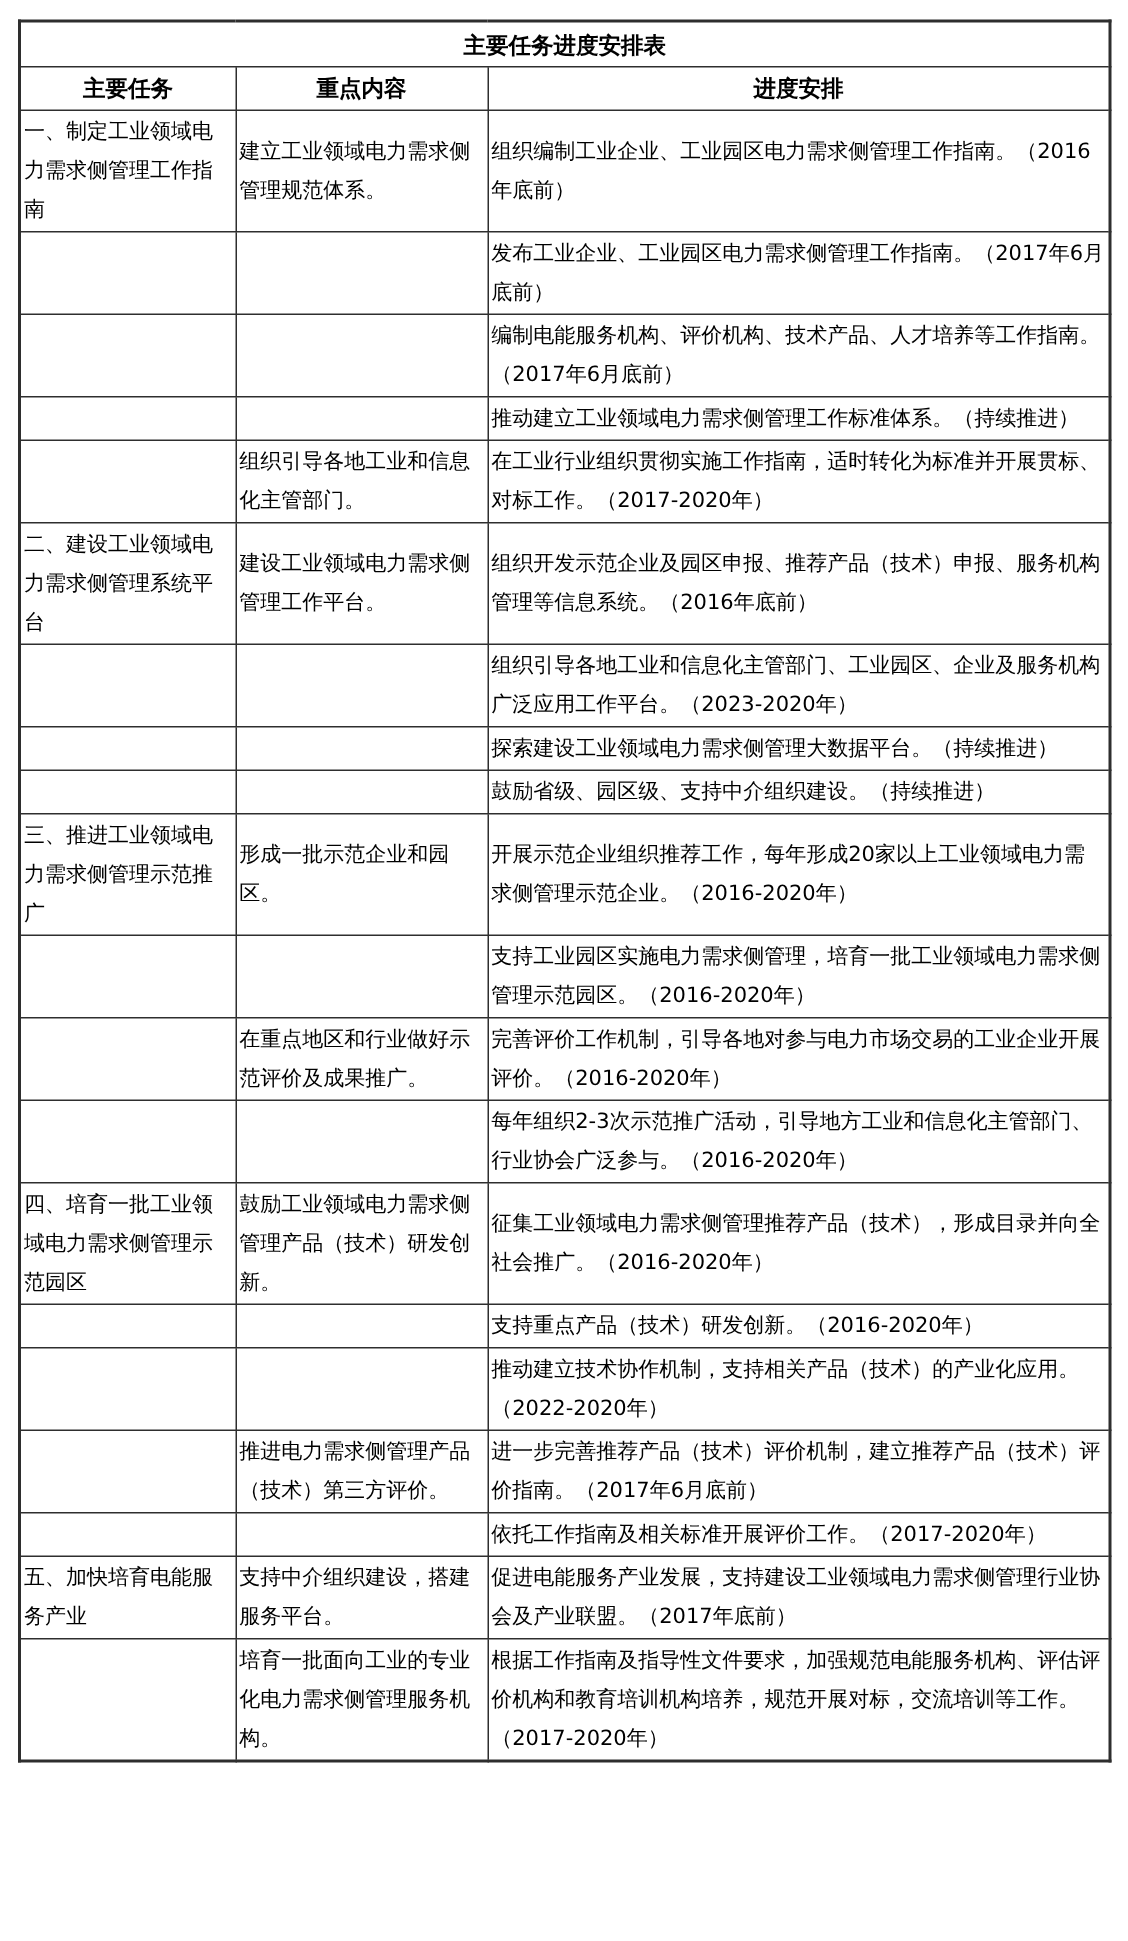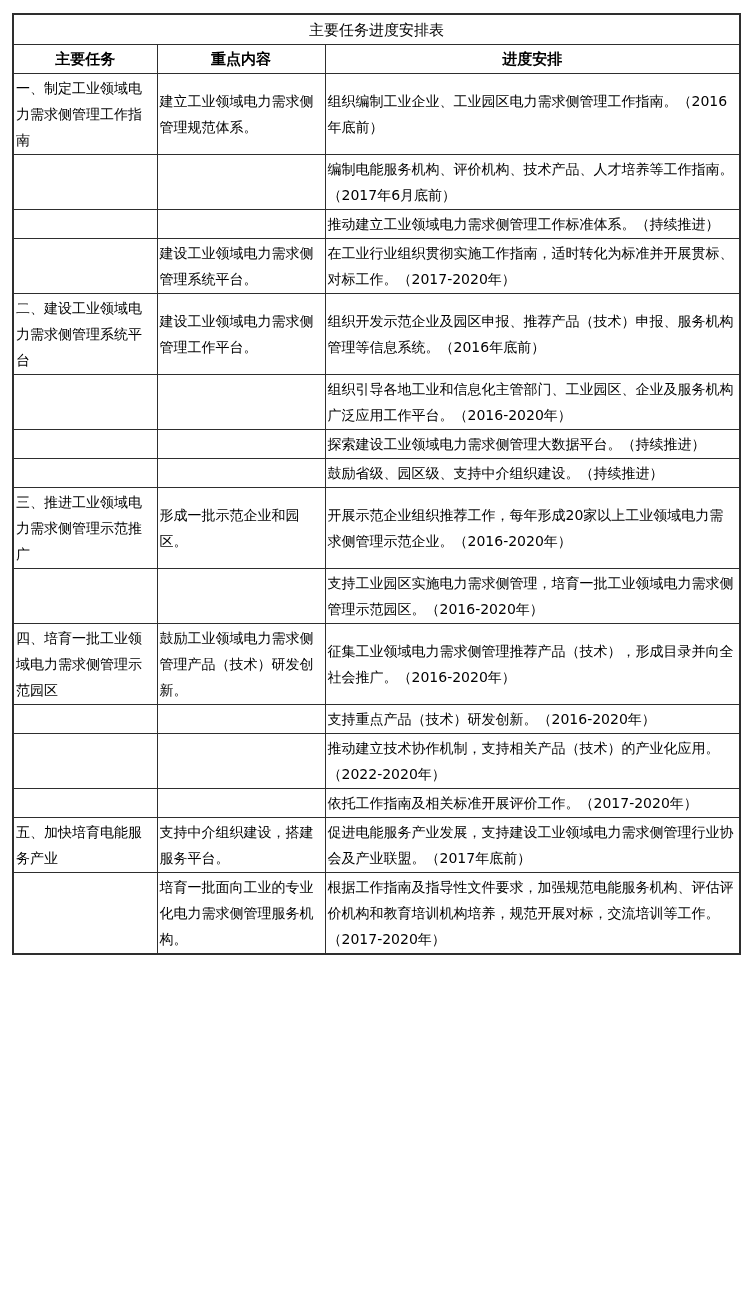--- a/index.html
+++ b/index.html
@@ -27,21 +27,21 @@
     border: 1px solid #2e2e2e;
     padding: 1px 2px;
     vertical-align: middle;
     overflow-wrap: break-word;
     word-break: normal;
     line-break: strict;
   }
   th.title-cell {
     font-size: 15px;
     line-height: 26px;
-    font-weight: 400;
+    font-weight: 700;
     text-align: center;
     height: 27px;
   }
   th.col-header {
     font-size: 15px;
     line-height: 25px;
     font-weight: 700;
     text-align: center;
     height: 26px;
     margin-left: 48px;
@@ -77,41 +77,46 @@
     </thead>
     <tbody id="table-body">
         <tr>
           <td class="body-cell">一、制定工业领域电力需求侧管理工作指南</td>
           <td class="body-cell">建立工业领域电力需求侧管理规范体系。</td>
           <td class="body-cell">组织编制工业企业、工业园区电力需求侧管理工作指南。（2016年底前）</td>
         </tr>
         <tr>
           <td class="body-cell"></td>
           <td class="body-cell"></td>
+          <td class="body-cell">发布工业企业、工业园区电力需求侧管理工作指南。（2017年6月底前）</td>
+        </tr>
+        <tr>
+          <td class="body-cell"></td>
+          <td class="body-cell"></td>
           <td class="body-cell">编制电能服务机构、评价机构、技术产品、人才培养等工作指南。（2017年6月底前）</td>
         </tr>
         <tr>
           <td class="body-cell"></td>
           <td class="body-cell"></td>
           <td class="body-cell">推动建立工业领域电力需求侧管理工作标准体系。（持续推进）</td>
         </tr>
         <tr>
           <td class="body-cell"></td>
-          <td class="body-cell">建设工业领域电力需求侧管理系统平台。</td>
+          <td class="body-cell">组织引导各地工业和信息化主管部门。</td>
           <td class="body-cell">在工业行业组织贯彻实施工作指南，适时转化为标准并开展贯标、对标工作。（2017-2020年）</td>
         </tr>
         <tr>
           <td class="body-cell">二、建设工业领域电力需求侧管理系统平台</td>
           <td class="body-cell">建设工业领域电力需求侧管理工作平台。</td>
           <td class="body-cell">组织开发示范企业及园区申报、推荐产品（技术）申报、服务机构管理等信息系统。（2016年底前）</td>
         </tr>
         <tr>
           <td class="body-cell"></td>
           <td class="body-cell"></td>
-          <td class="body-cell">组织引导各地工业和信息化主管部门、工业园区、企业及服务机构广泛应用工作平台。（2016-2020年）</td>
+          <td class="body-cell">组织引导各地工业和信息化主管部门、工业园区、企业及服务机构广泛应用工作平台。（2023-2020年）</td>
         </tr>
         <tr>
           <td class="body-cell"></td>
           <td class="body-cell"></td>
           <td class="body-cell">探索建设工业领域电力需求侧管理大数据平台。（持续推进）</td>
         </tr>
         <tr>
           <td class="body-cell"></td>
           <td class="body-cell"></td>
           <td class="body-cell">鼓励省级、园区级、支持中介组织建设。（持续推进）</td>
@@ -120,33 +125,48 @@
           <td class="body-cell">三、推进工业领域电力需求侧管理示范推广</td>
           <td class="body-cell">形成一批示范企业和园区。</td>
           <td class="body-cell">开展示范企业组织推荐工作，每年形成20家以上工业领域电力需求侧管理示范企业。（2016-2020年）</td>
         </tr>
         <tr>
           <td class="body-cell"></td>
           <td class="body-cell"></td>
           <td class="body-cell">支持工业园区实施电力需求侧管理，培育一批工业领域电力需求侧管理示范园区。（2016-2020年）</td>
         </tr>
         <tr>
+          <td class="body-cell"></td>
+          <td class="body-cell">在重点地区和行业做好示范评价及成果推广。</td>
+          <td class="body-cell">完善评价工作机制，引导各地对参与电力市场交易的工业企业开展评价。（2016-2020年）</td>
+        </tr>
+        <tr>
+          <td class="body-cell"></td>
+          <td class="body-cell"></td>
+          <td class="body-cell">每年组织2-3次示范推广活动，引导地方工业和信息化主管部门、行业协会广泛参与。（2016-2020年）</td>
+        </tr>
+        <tr>
           <td class="body-cell">四、培育一批工业领域电力需求侧管理示范园区</td>
           <td class="body-cell">鼓励工业领域电力需求侧管理产品（技术）研发创新。</td>
           <td class="body-cell">征集工业领域电力需求侧管理推荐产品（技术），形成目录并向全社会推广。（2016-2020年）</td>
         </tr>
         <tr>
           <td class="body-cell"></td>
           <td class="body-cell"></td>
           <td class="body-cell">支持重点产品（技术）研发创新。（2016-2020年）</td>
         </tr>
         <tr>
           <td class="body-cell"></td>
           <td class="body-cell"></td>
           <td class="body-cell">推动建立技术协作机制，支持相关产品（技术）的产业化应用。（2022-2020年）</td>
+        </tr>
+        <tr>
+          <td class="body-cell"></td>
+          <td class="body-cell">推进电力需求侧管理产品（技术）第三方评价。</td>
+          <td class="body-cell">进一步完善推荐产品（技术）评价机制，建立推荐产品（技术）评价指南。（2017年6月底前）</td>
         </tr>
         <tr>
           <td class="body-cell"></td>
           <td class="body-cell"></td>
           <td class="body-cell">依托工作指南及相关标准开展评价工作。（2017-2020年）</td>
         </tr>
         <tr>
           <td class="body-cell">五、加快培育电能服务产业</td>
           <td class="body-cell">支持中介组织建设，搭建服务平台。</td>
           <td class="body-cell">促进电能服务产业发展，支持建设工业领域电力需求侧管理行业协会及产业联盟。（2017年底前）</td>

